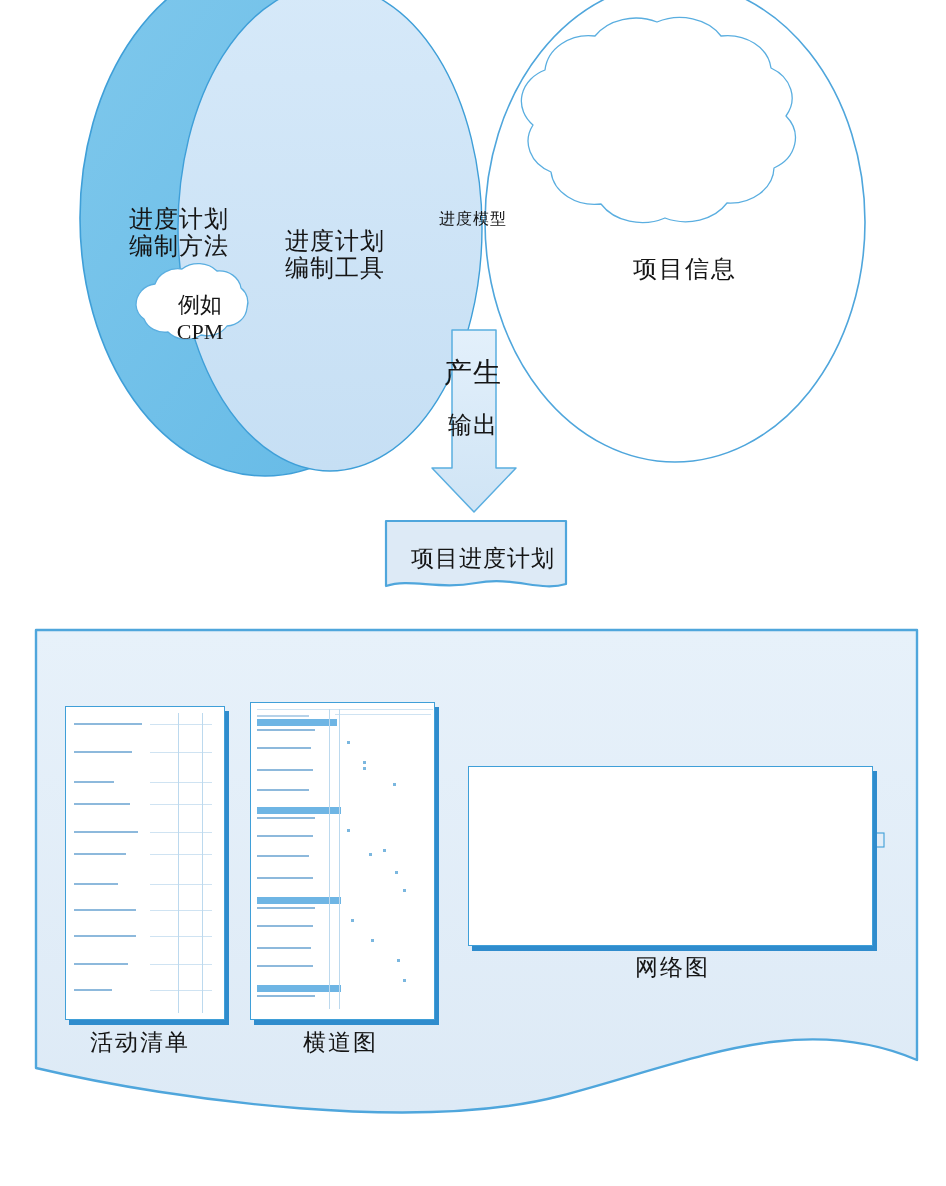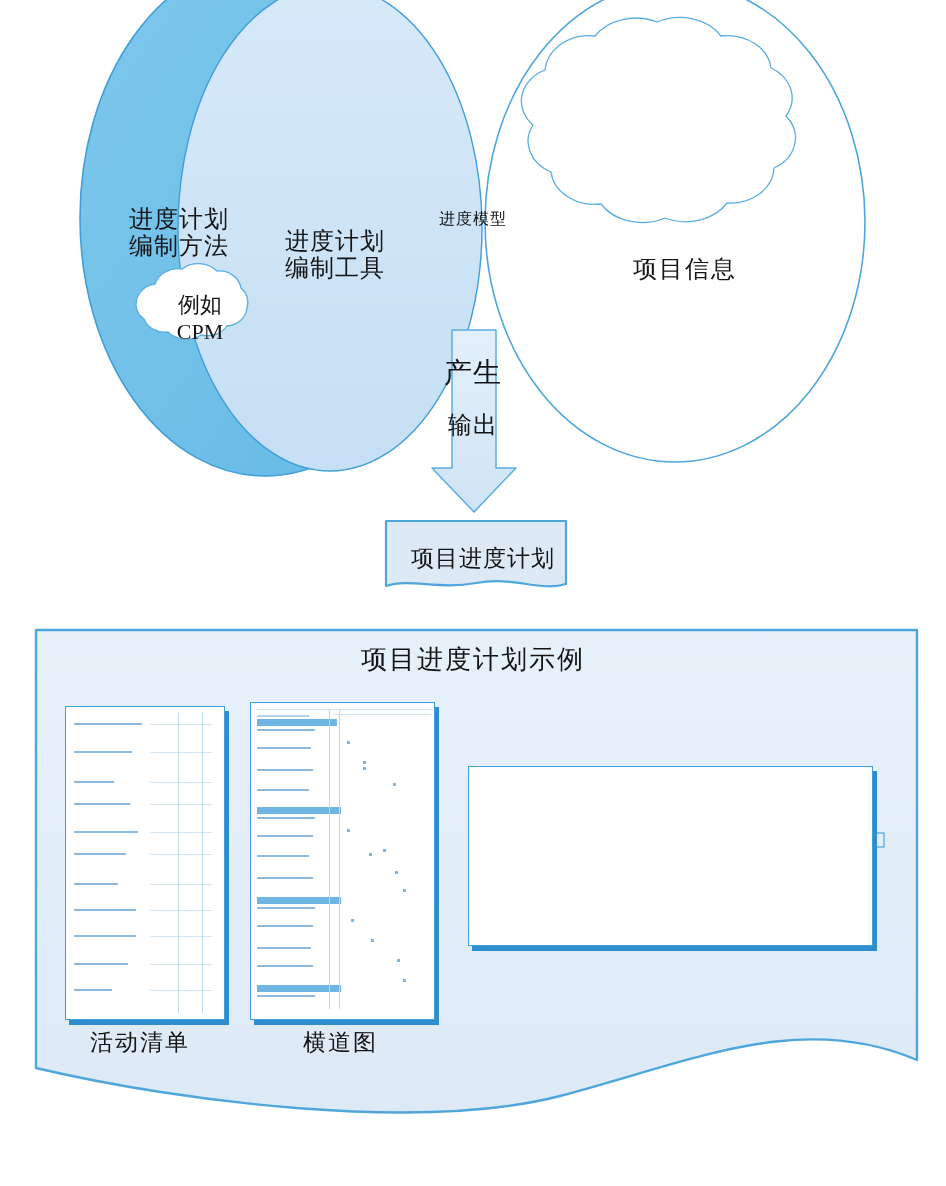--- a/index.html
+++ b/index.html
@@ -314,18 +314,18 @@
   <div class="txt" id="lbl-tool">进度计划
 编制工具</div>
   <div class="txt" id="lbl-model">进度模型</div>
   <div class="txt" id="lbl-cpm">例如
 CPM</div>
   <div class="txt" id="lbl-produce">产生</div>
   <div class="txt" id="lbl-output">输出</div>
   <div class="txt" id="lbl-projinfo">项目信息</div>
   <div class="txt" id="lbl-schedule-doc">项目进度计划</div>
 
-  <div class="txt" id="lbl-panel-title">项目进度计划示例</div>
   <div class="txt" id="lbl-act">活动清单</div>
   <div class="txt" id="lbl-gantt">横道图</div>
+  <div class="txt" id="lbl-net">网络图</div>
 
 
 </div>
 
 </body></html>

